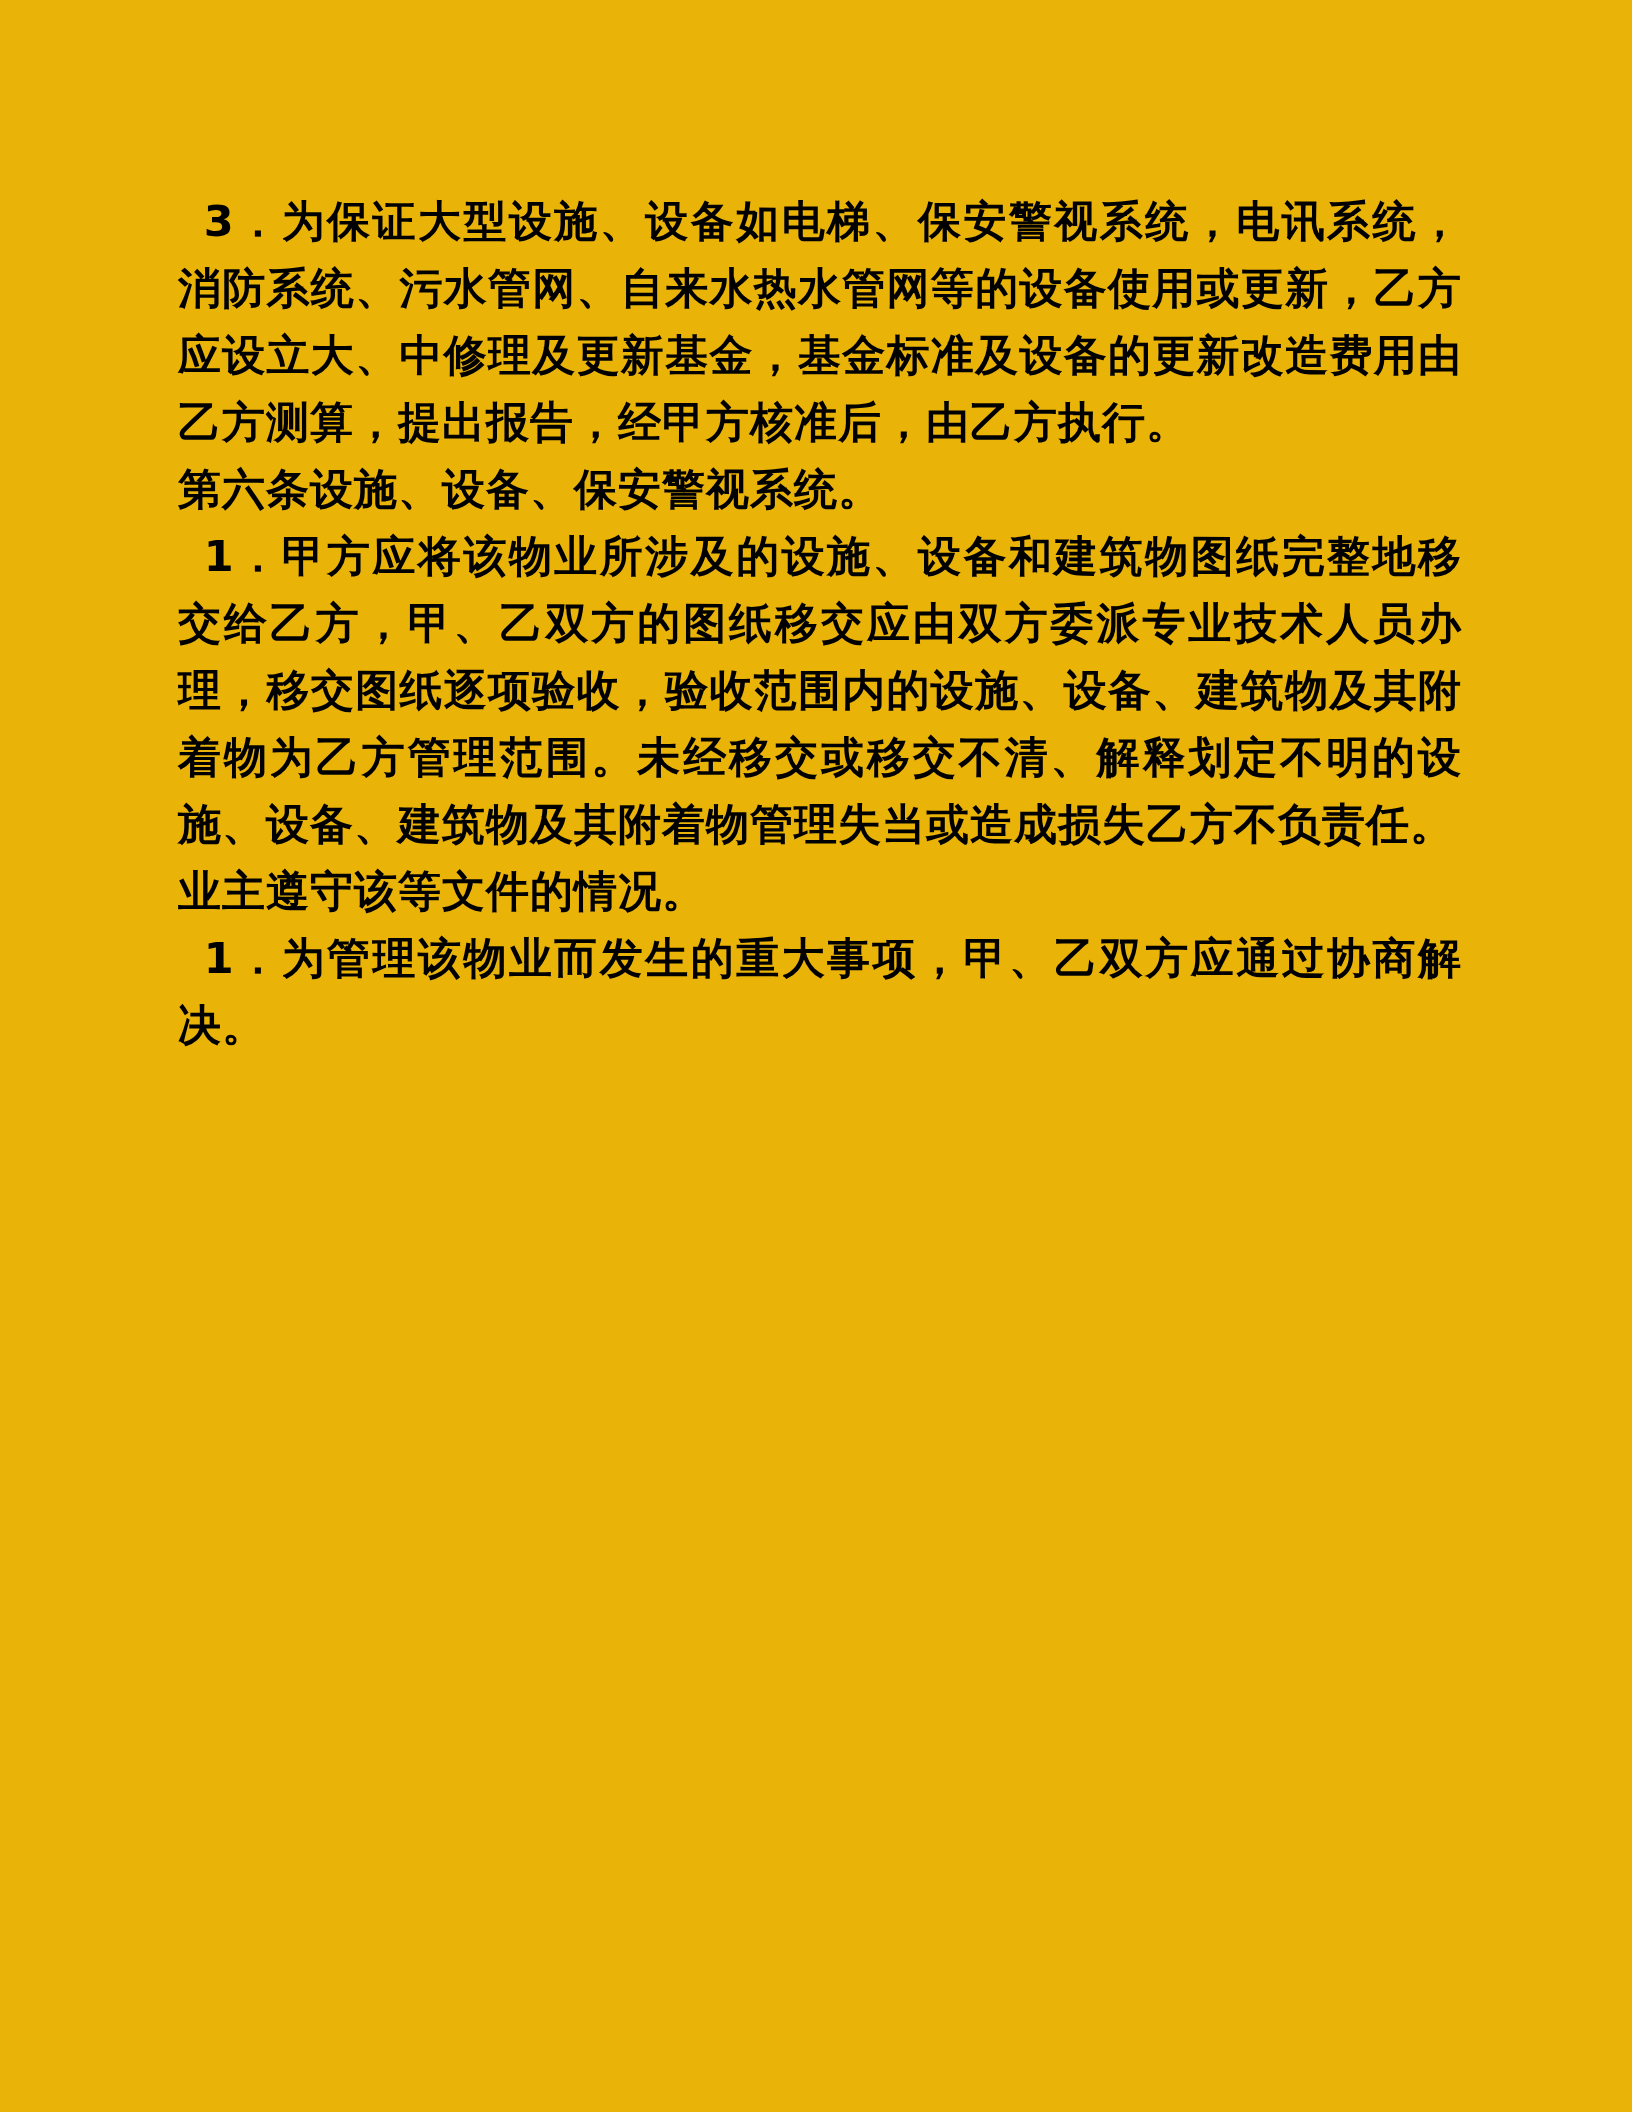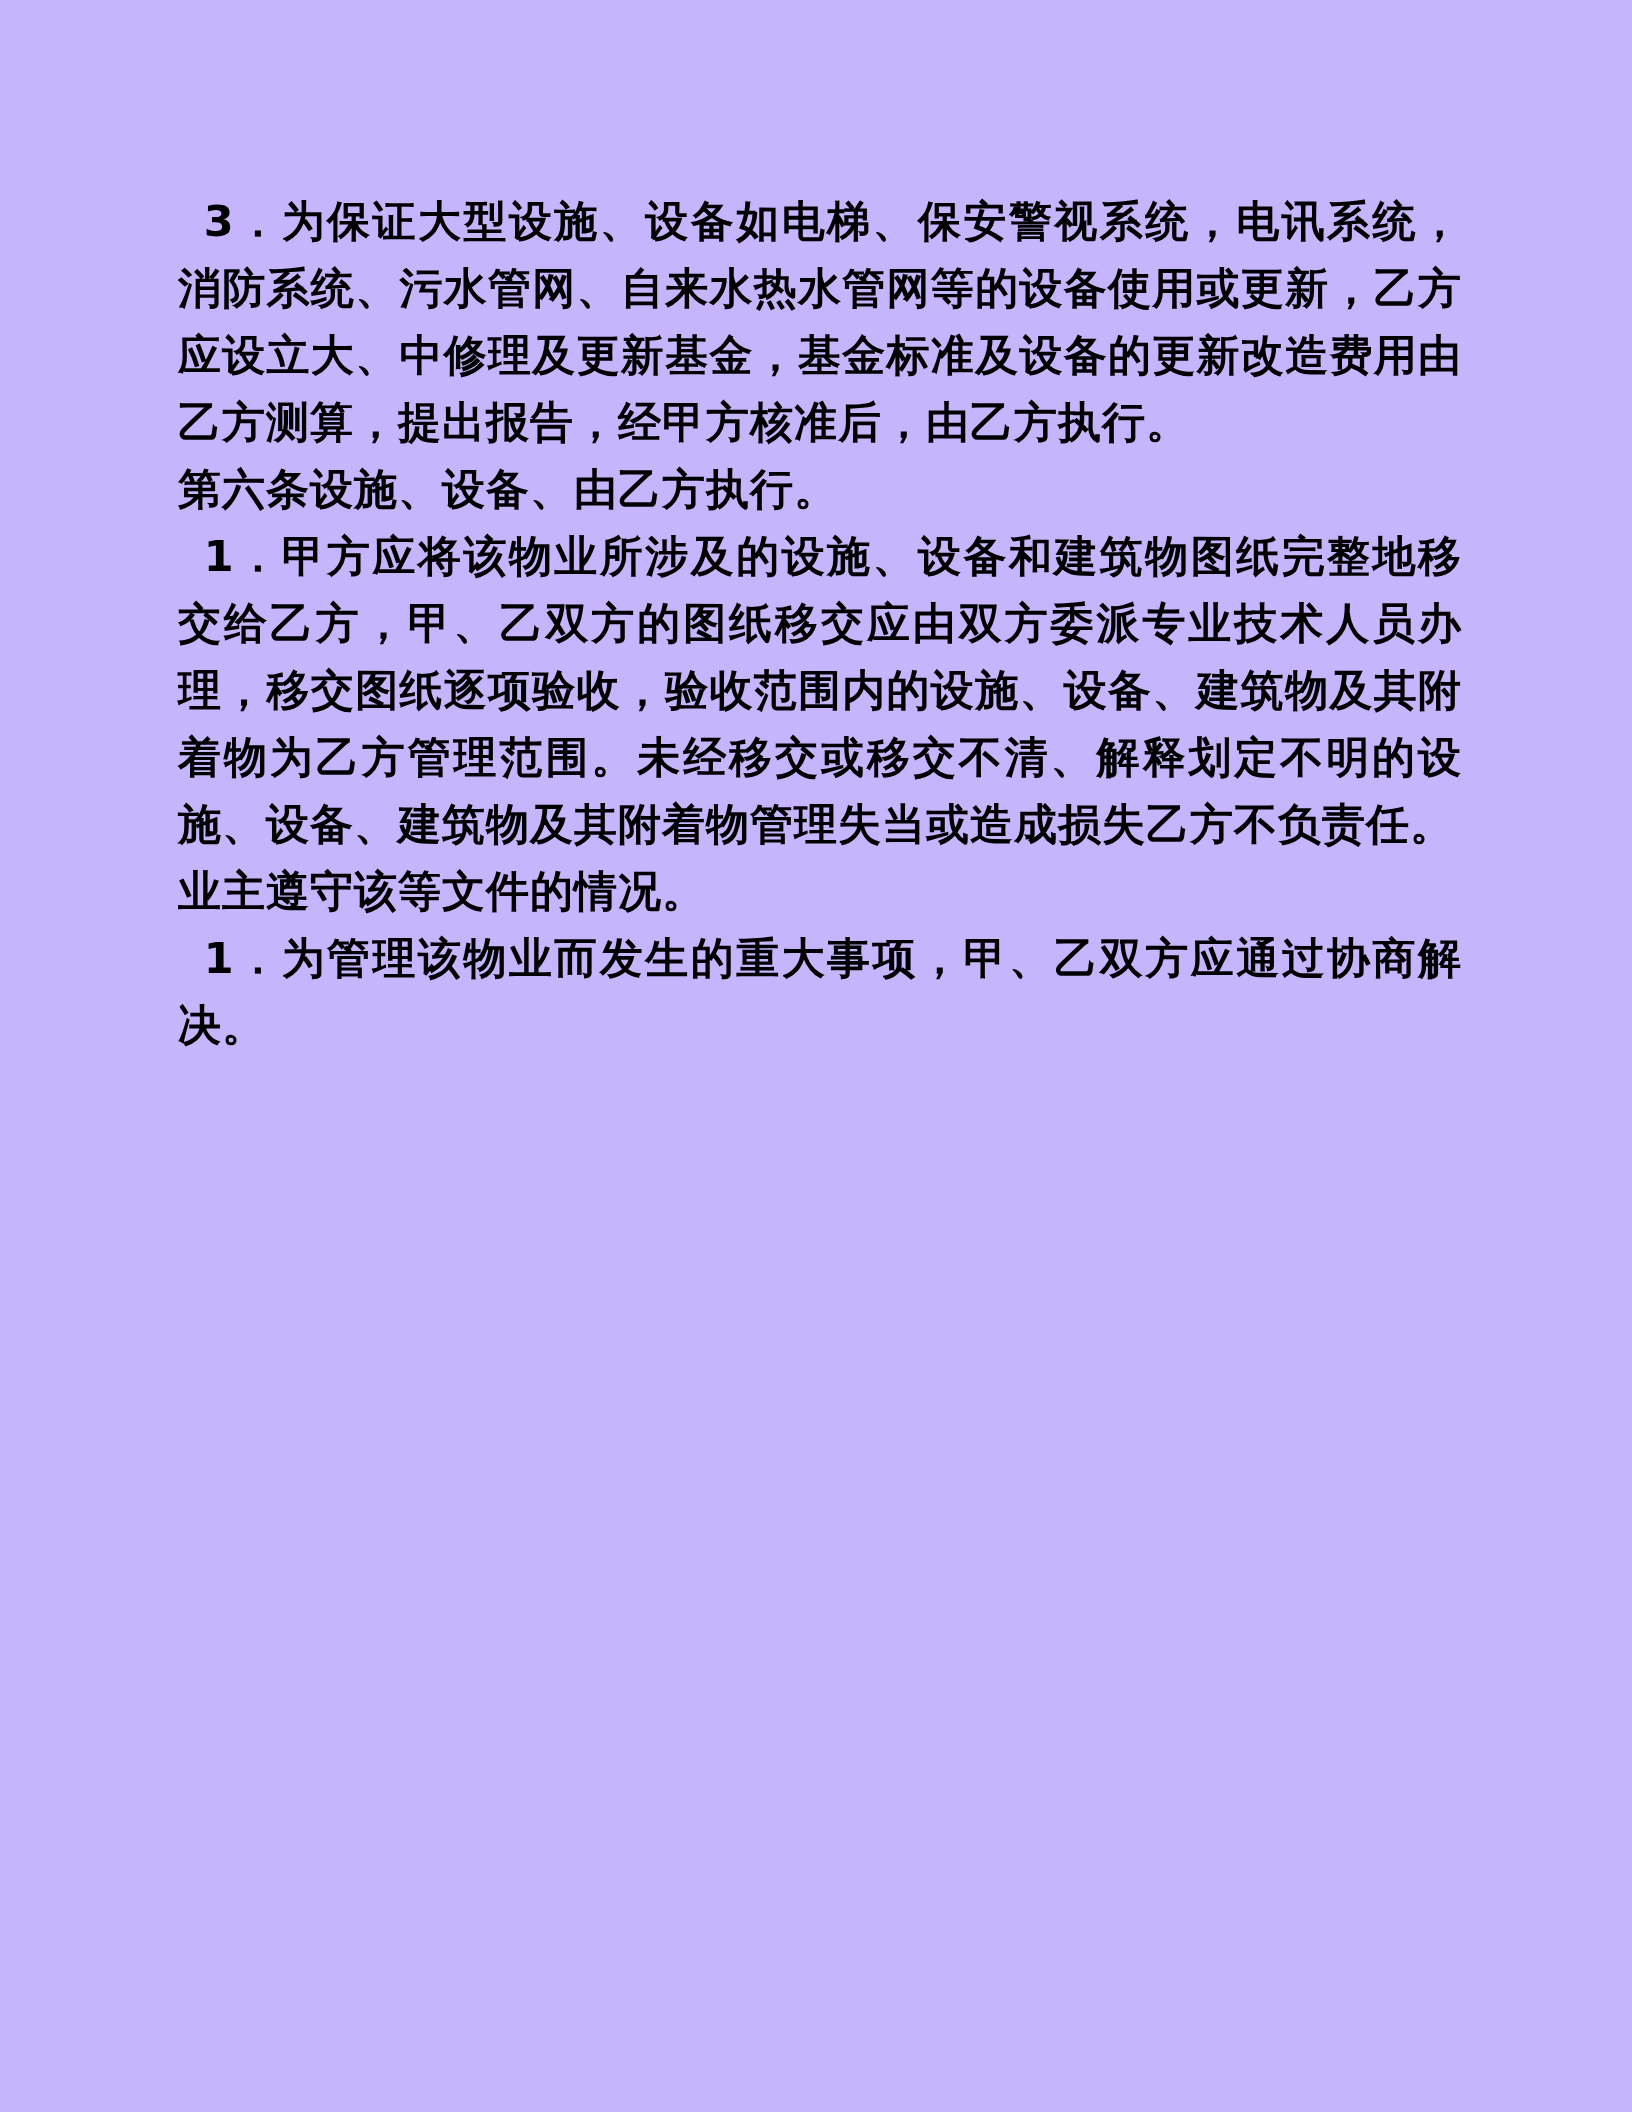--- a/index.html
+++ b/index.html
@@ -4,21 +4,21 @@
 <style>
   html, body {
     margin: 0;
     padding: 0;
     background: #ffffff;
   }
   .page {
     position: relative;
     width: 1632px;
     height: 2112px;
-    background: #c4b5fd;
+    background: #eab308;
     box-sizing: border-box;
     padding: 188px 170px 0 178px;
     overflow: hidden;
   }
   .doc-body {
     font-family: "DejaVu Sans", "Liberation Sans", sans-serif;
     font-weight: bold;
     font-size: 43px;
     line-height: 67px;
     color: #000000;
@@ -35,18 +35,18 @@
   p.para.clause {
     text-indent: 0;
   }
 </style>
 </head>
 <body>
 
 <div class="page">
   <div class="doc-body" id="doc-body">
       <p class="para item">3．为保证大型设施、设备如电梯、保安警视系统，电讯系统，消防系统、污水管网、自来水热水管网等的设备使用或更新，乙方应设立大、中修理及更新基金，基金标准及设备的更新改造费用由乙方测算，提出报告，经甲方核准后，由乙方执行。</p>
-      <p class="para clause">第六条设施、设备、由乙方执行。</p>
+      <p class="para clause">第六条设施、设备、保安警视系统。</p>
       <p class="para item">1．甲方应将该物业所涉及的设施、设备和建筑物图纸完整地移交给乙方，甲、乙双方的图纸移交应由双方委派专业技术人员办理，移交图纸逐项验收，验收范围内的设施、设备、建筑物及其附着物为乙方管理范围。未经移交或移交不清、解释划定不明的设施、设备、建筑物及其附着物管理失当或造成损失乙方不负责任。</p>
       <p class="para clause">业主遵守该等文件的情况。</p>
       <p class="para item">1．为管理该物业而发生的重大事项，甲、乙双方应通过协商解决。</p>
     </div>
 </div>
 
 </body></html>

